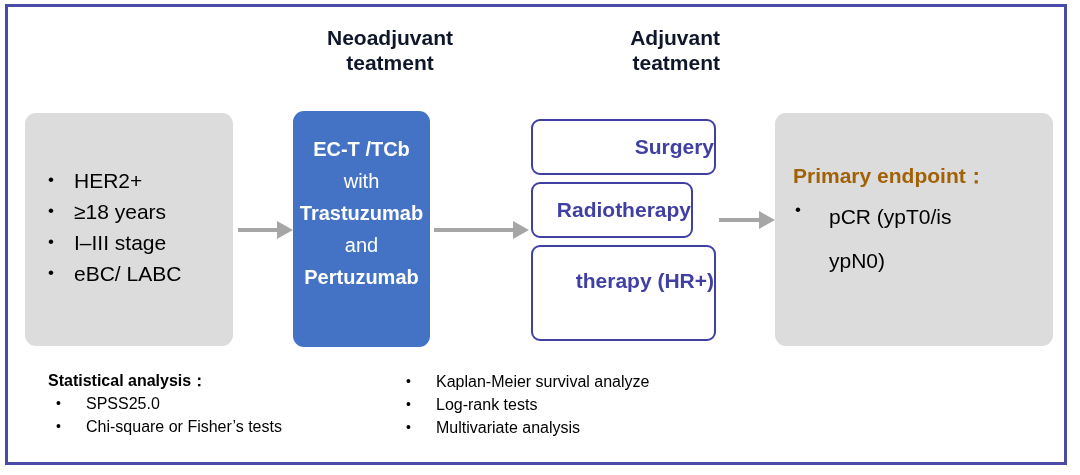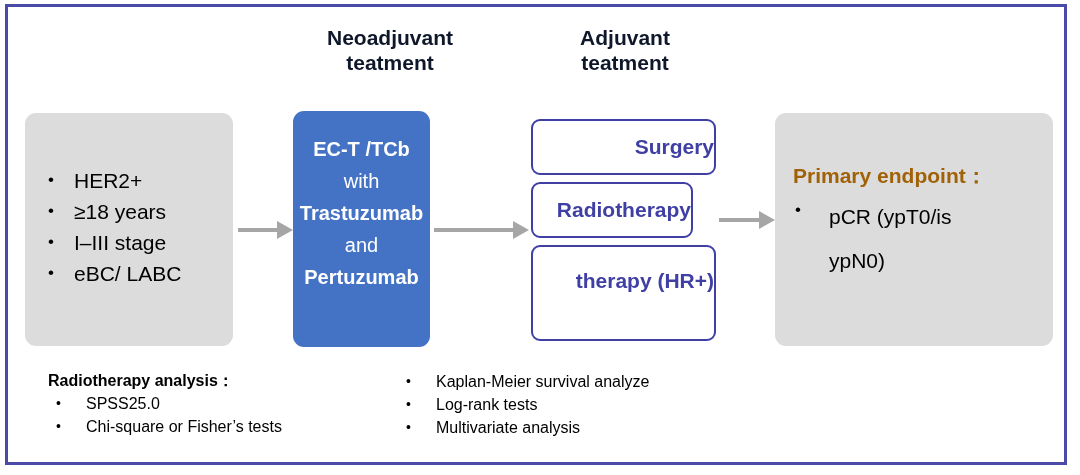--- a/index.html
+++ b/index.html
@@ -32,21 +32,21 @@
   
   .col-header {
     position: absolute;
     font-weight: bold;
     font-size: 21px;
     line-height: 1.18;
     color: #0f172a;
     text-align: center;
   }
   #hdr-neoadjuvant { left: 292px; top: 26px; width: 196px; }
-  #hdr-adjuvant    { left: 530px; top: 26px; width: 190px; }
+  #hdr-adjuvant    { left: 530px; top: 26px; width: 190px; text-align: right; }
 
   
   .box {
     position: absolute;
     box-sizing: border-box;
     border-radius: 11px;
   }
   .box-gray {
     background: #dcdcdc;
     border: none;
@@ -298,21 +298,21 @@
     <div id="endpoint-bullet">
       <span class="dot">•</span>
       <div class="lines">
         <div>pCR (ypT0/is</div>
         <div>ypN0)</div>
       </div>
     </div>
   </div>
 
   <div id="stats-left">
-    <div id="stats-title">Radiotherapy analysis：</div>
+    <div id="stats-title">Statistical analysis：</div>
     <ul class="stat-list">
       <li>SPSS25.0</li>
       <li>Chi-square or Fisher’s tests</li>
     </ul>
   </div>
 
   <div id="stats-right">
     <ul class="stat-list">
       <li>Kaplan-Meier survival analyze</li>
       <li>Log-rank tests</li>

